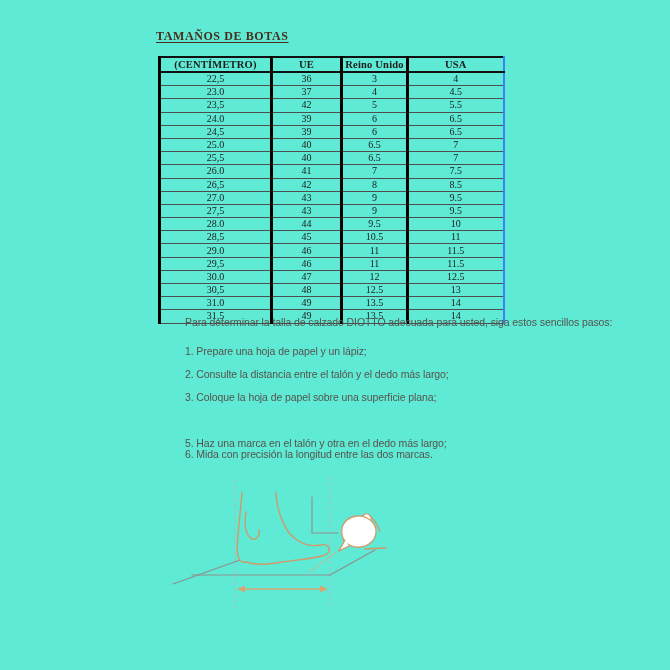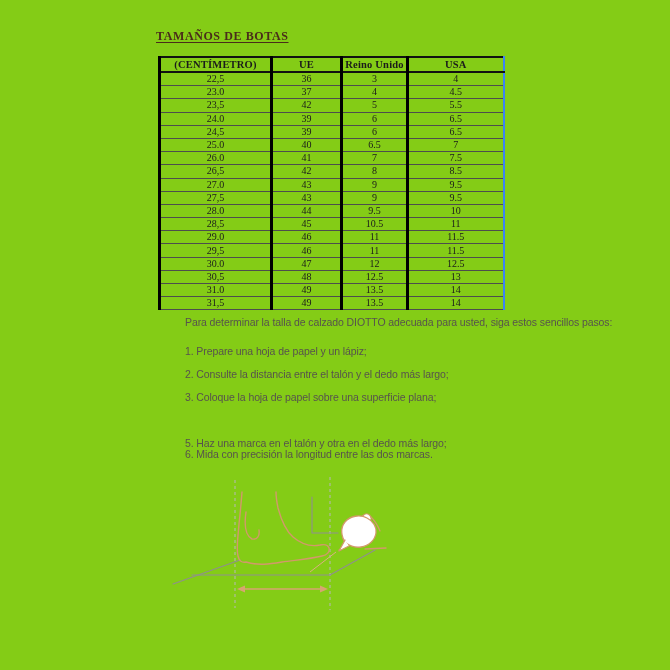--- a/index.html
+++ b/index.html
@@ -1,20 +1,20 @@
 <!DOCTYPE html>
 <html><head>
 <meta charset="utf-8">
 <style>
   html, body { margin: 0; padding: 0; background: #ffffff; }
   .page {
     position: relative;
     width: 670px;
     height: 670px;
-    background: #84cc16;
+    background: #5eead4;
     overflow: hidden;
     font-family: "Liberation Sans", sans-serif;
   }
   .title {
     position: absolute;
     left: 156px;
     top: 29px;
     margin: 0;
     font-family: "Liberation Serif", serif;
     font-weight: bold;
@@ -130,20 +130,26 @@
           <td>6</td>
           <td>6.5</td>
         </tr>
         <tr>
           <td>25.0</td>
           <td>40</td>
           <td>6.5</td>
           <td>7</td>
         </tr>
         <tr>
+          <td>25,5</td>
+          <td>40</td>
+          <td>6.5</td>
+          <td>7</td>
+        </tr>
+        <tr>
           <td>26.0</td>
           <td>41</td>
           <td>7</td>
           <td>7.5</td>
         </tr>
         <tr>
           <td>26,5</td>
           <td>42</td>
           <td>8</td>
           <td>8.5</td>

